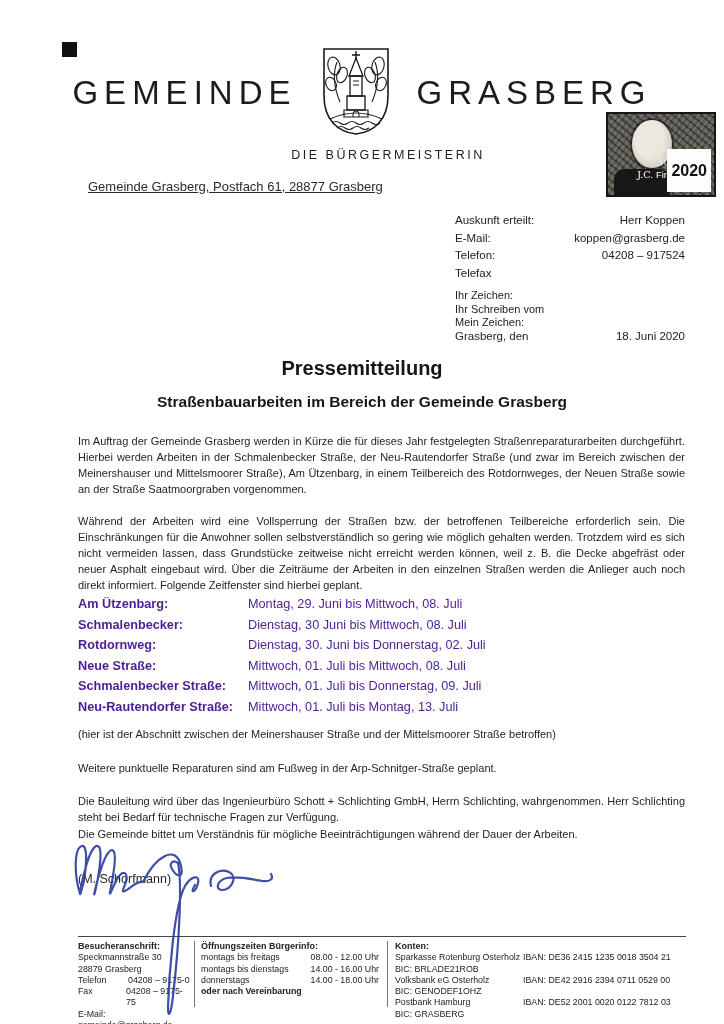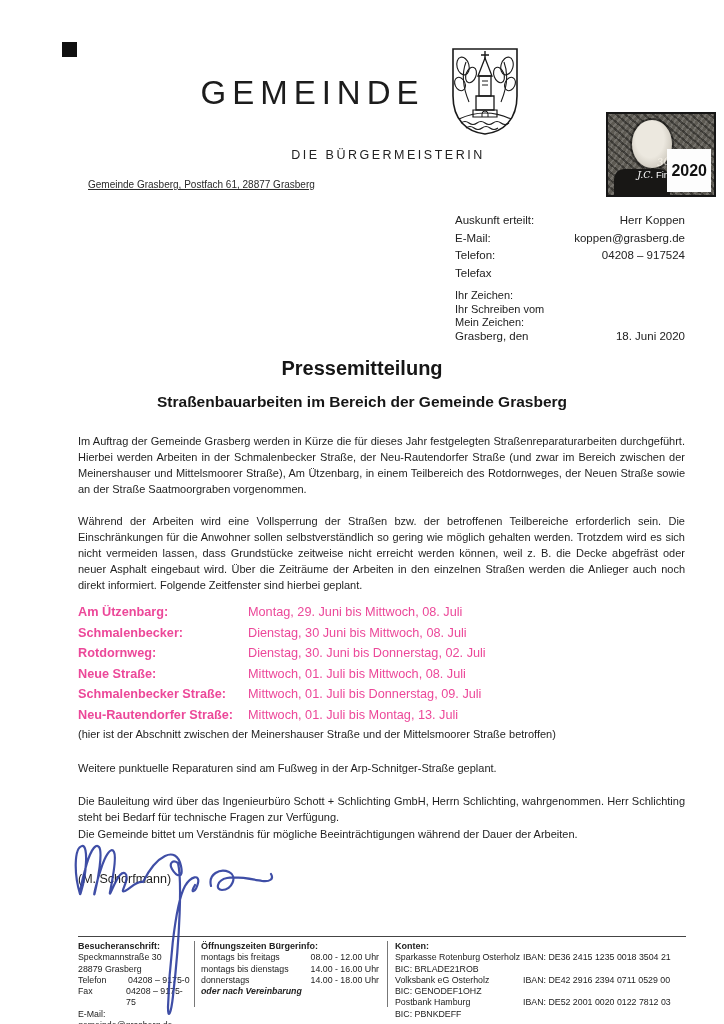--- a/index.html
+++ b/index.html
@@ -8,77 +8,77 @@
   .abs{position:absolute;}
 
   
   .corner-mark{left:62px;top:42px;width:15px;height:15px;background:#101010;}
 
   
   .header-row{left:0;right:0;top:44px;display:flex;justify-content:center;align-items:center;gap:21px;}
   .org-name{font-size:33px;letter-spacing:6px;color:#1c1c1c;font-weight:400;}
   .buergermeisterin{left:0;right:0;top:148px;text-align:center;text-indent:44px;
         font-size:12.5px;letter-spacing:2.5px;color:#222;margin-left:8px;}
-  .return-address{left:88px;top:179px;font-size:10px;text-decoration:underline;color:#2a2a2a;}
+  .return-address{left:88px;top:179px;font-size:13px;text-decoration:underline;color:#2a2a2a;}
 
   
   .stamp{left:606px;top:112px;width:110px;height:85px;border:2px solid #161616;box-sizing:border-box;
         background:
           repeating-linear-gradient(40deg, rgba(0,0,0,.38) 0 2px, rgba(0,0,0,0) 2px 6px),
           repeating-linear-gradient(-52deg, rgba(255,255,255,.14) 0 2px, rgba(255,255,255,0) 2px 5px),
           #5d5a53;overflow:hidden;}
   .stamp-face{position:absolute;left:24px;top:6px;width:40px;height:48px;border-radius:50%;
         background:radial-gradient(ellipse at 45% 40%, #ece8df 0 45%, #b4aea2 100%);
         box-shadow:0 0 0 2px rgba(0,0,0,.45);}
   .stamp-suit{position:absolute;left:6px;bottom:0;width:56px;height:26px;background:#181715;
         border-radius:10px 10px 0 0;}
   .stamp-script{position:absolute;right:8px;top:40px;font-family:"DejaVu Serif","Liberation Serif",serif;
         font-style:italic;font-size:10px;color:#f4f0e6;transform:rotate(-7deg);white-space:nowrap;}
   .stamp-name{position:absolute;right:26px;top:55px;font-size:9.5px;color:#ffffff;white-space:nowrap;}
-  .stamp-name .jc{font-family:"DejaVu Serif","Liberation Serif",serif;font-style:italic;}
+  .stamp-name .jc{font-family:"DejaVu Serif","Liberation Serif",serif;}
   .stamp-year{position:absolute;right:3px;bottom:3px;background:#fdfdfd;color:#111;
         font-size:16px;font-weight:bold;padding:12px 4px;line-height:19px;}
 
   
   .contact{left:455px;top:212px;width:230px;font-size:11.5px;line-height:17.5px;color:#222;}
   .contact-row{display:flex;justify-content:space-between;gap:34px;}
   .ref-block{left:455px;top:289px;font-size:11px;line-height:13.5px;color:#222;}
   .place-row{left:455px;top:330px;width:230px;display:flex;justify-content:space-between;
         font-size:11.5px;color:#222;}
 
   
   .title{left:0;right:0;top:357px;text-align:center;font-size:20px;font-weight:bold;color:#161616;}
   .subtitle{left:0;right:0;top:393px;text-align:center;font-size:15.5px;font-weight:bold;color:#161616;}
 
   
   .body-par{left:78px;width:607px;font-size:11px;line-height:16.1px;text-align:justify;color:#1f1f1f;}
   .p1{top:433px;} .p2{top:513px;} .note{top:726px;text-align:left;}
   .p3{top:760px;text-align:left;} .p4{top:793px;} .p5{top:826px;text-align:left;}
 
   
-  .schedule{left:78px;top:597px;width:607px;font-size:12.7px;color:#ec4899;margin-top:8px;}
+  .schedule{left:78px;top:597px;width:607px;font-size:12.7px;color:#4c1d95;}
   .schedule-row{display:flex;height:20.5px;align-items:flex-start;}
   .schedule-street{width:170px;font-weight:bold;}
 
   
   .signature-svg{left:68px;top:836px;z-index:5;pointer-events:none;}
   .signer-name{left:78px;top:872px;font-size:12.5px;color:#1f1f1f;z-index:4;}
 
   
   .footer-rule{left:78px;top:936px;width:608px;height:1px;background:#444;}
   .footer{left:78px;top:941px;width:608px;font-size:8.8px;line-height:11.3px;color:#222;}
   .footer b{font-size:9px;}
   .fcol{position:absolute;top:0;}
   .fcol1{left:0;width:112px;} .fcol2{left:123px;width:182px;} .fcol3{left:317px;width:291px;}
   .fdiv{position:absolute;top:0;width:1px;height:66px;background:#777;}
   .fdiv1{left:116px;} .fdiv2{left:309px;}
   .pair{display:flex;} .pair .pl{width:50px;} 
   .hrow{display:flex;justify-content:space-between;width:178px;}
   .bankrow{display:flex;} .bankrow .bname{width:128px;}
-  .footer .bold-line{font-weight:bold;font-style:italic;}
+  .footer .bold-line{font-weight:bold;}
 </style>
 </head>
 <body>
 
 <div class="page">
 
   <div class="abs corner-mark"></div>
 
   <div class="abs header-row">
     <span class="org-name">GEMEINDE</span>
@@ -102,20 +102,21 @@
             <ellipse cx="25" cy="31" rx="5" ry="8" transform="rotate(20 25 31)"></ellipse>
             <ellipse cx="14" cy="40" rx="5" ry="7" transform="rotate(-25 14 40)"></ellipse>
             <path d="M55,58 C60,46 63,31 58,18"></path>
             <ellipse cx="61" cy="22" rx="6" ry="9" transform="rotate(15 61 22)"></ellipse>
             <ellipse cx="53" cy="31" rx="5" ry="8" transform="rotate(-20 53 31)"></ellipse>
             <ellipse cx="64" cy="40" rx="5" ry="7" transform="rotate(25 64 40)"></ellipse>
           </g>
         </g>
       </svg>
     </span>
+    <span class="org-name">GRASBERG</span>
   </div>
 
   <div class="abs buergermeisterin">DIE BÜRGERMEISTERIN</div>
   <div class="abs return-address">Gemeinde Grasberg, Postfach 61, 28877 Grasberg</div>
 
   <div class="abs stamp">
     <div class="stamp-face"></div>
     <div class="stamp-suit"></div>
     <div class="stamp-script">300 Jahre</div>
     <div class="stamp-name"><span class="jc">J.C.</span> <span>Findorff</span></div>
@@ -244,17 +245,17 @@
       <div>BIC: BRLADE21ROB</div>
       <div class="bankrow">
         <span class="bname">Volksbank eG Osterholz</span>
         <span>IBAN: DE42 2916 2394 0711 0529 00</span>
       </div>
       <div>BIC: GENODEF1OHZ</div>
       <div class="bankrow">
         <span class="bname">Postbank Hamburg</span>
         <span>IBAN: DE52 2001 0020 0122 7812 03</span>
       </div>
-      <div>BIC: PBNKDEFF</div>
+      <div>BIC: GRASBERG</div>
     </div>
   </div>
 
 </div>
 
 </body></html>

